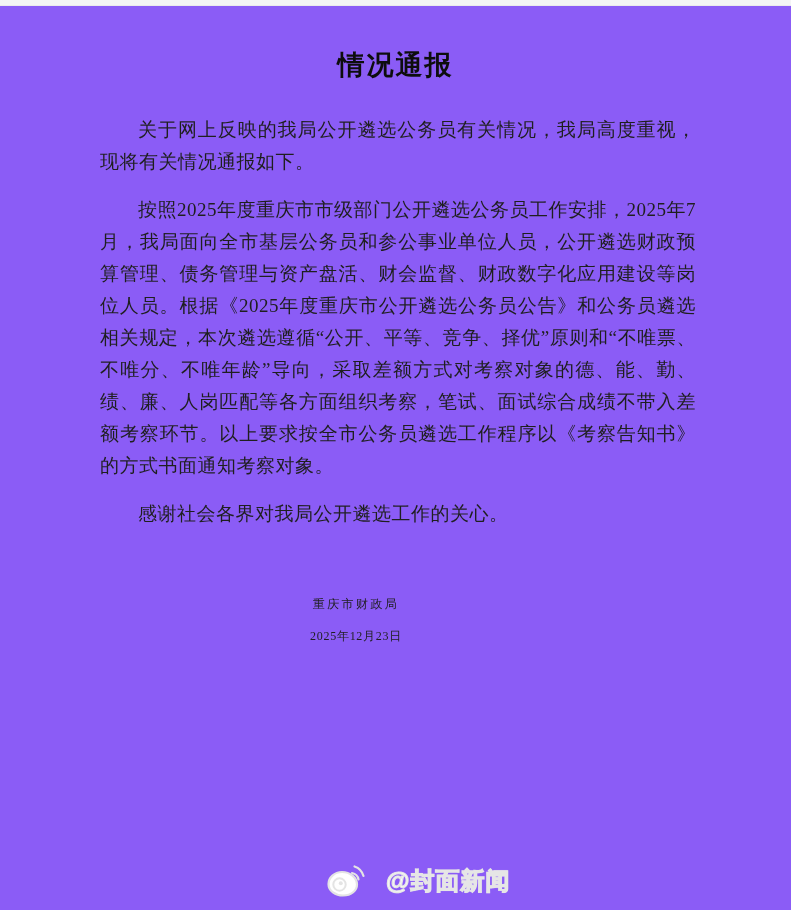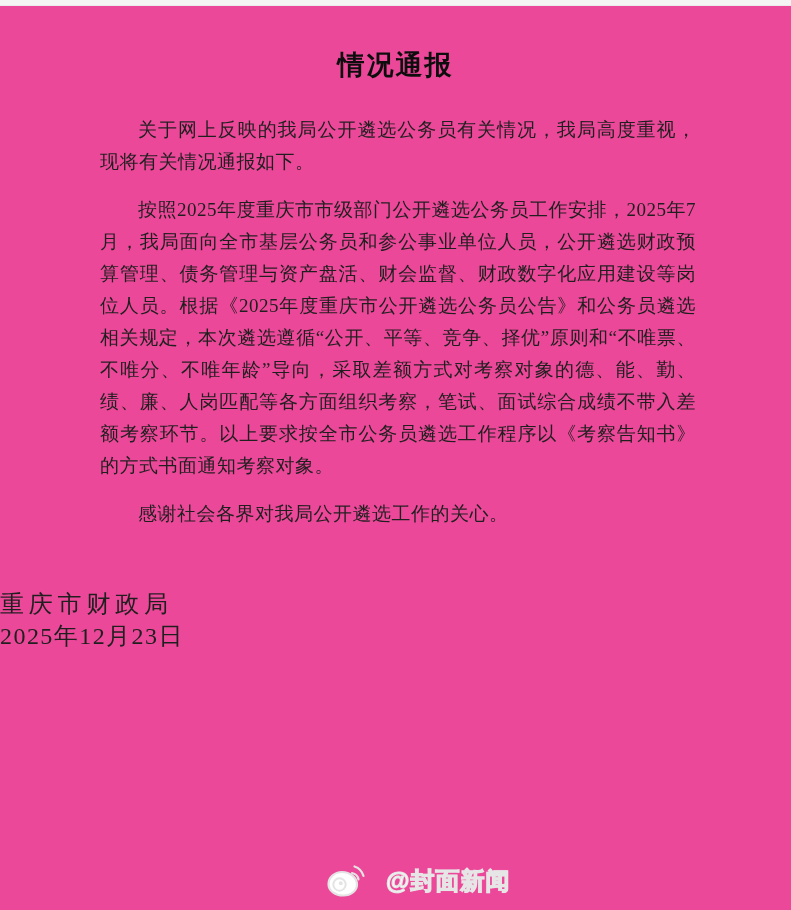--- a/index.html
+++ b/index.html
@@ -12,21 +12,21 @@
     background: #ffffff;
     overflow: hidden;
     position: relative;
     font-family: "Liberation Serif", "DejaVu Serif", serif;
     color: #1f1f1f;
   }
   .page {
     position: relative;
     width: 791px;
     height: 910px;
-    background: #ec4899;
+    background: #8b5cf6;
   }
   .top-bar {
     height: 5px;
     background: #f4f4f5;
     border-bottom: 1px solid #ebebeb;
   }
   .doc-title {
     margin: 43px 0 0 0;
     font-size: 27px;
     line-height: 32px;
@@ -42,22 +42,22 @@
     margin: 16px;
     font-size: 19px;
     line-height: 32px;
     text-indent: 2em;
     text-align: justify;
     text-justify: inter-ideograph;
     letter-spacing: 0.5px;
   }
   .sign-block {
     margin: 58px 79px 0 0;
-    text-align: left;
-    font-size: 24px;
+    text-align: center;
+    font-size: 12px;
     line-height: 32px;
   }
   .sign-block .signer {
     letter-spacing: 0.2em;
   }
   .sign-block .issue-date {
     letter-spacing: 0.06em;
   }
   .watermark {
     position: absolute;

